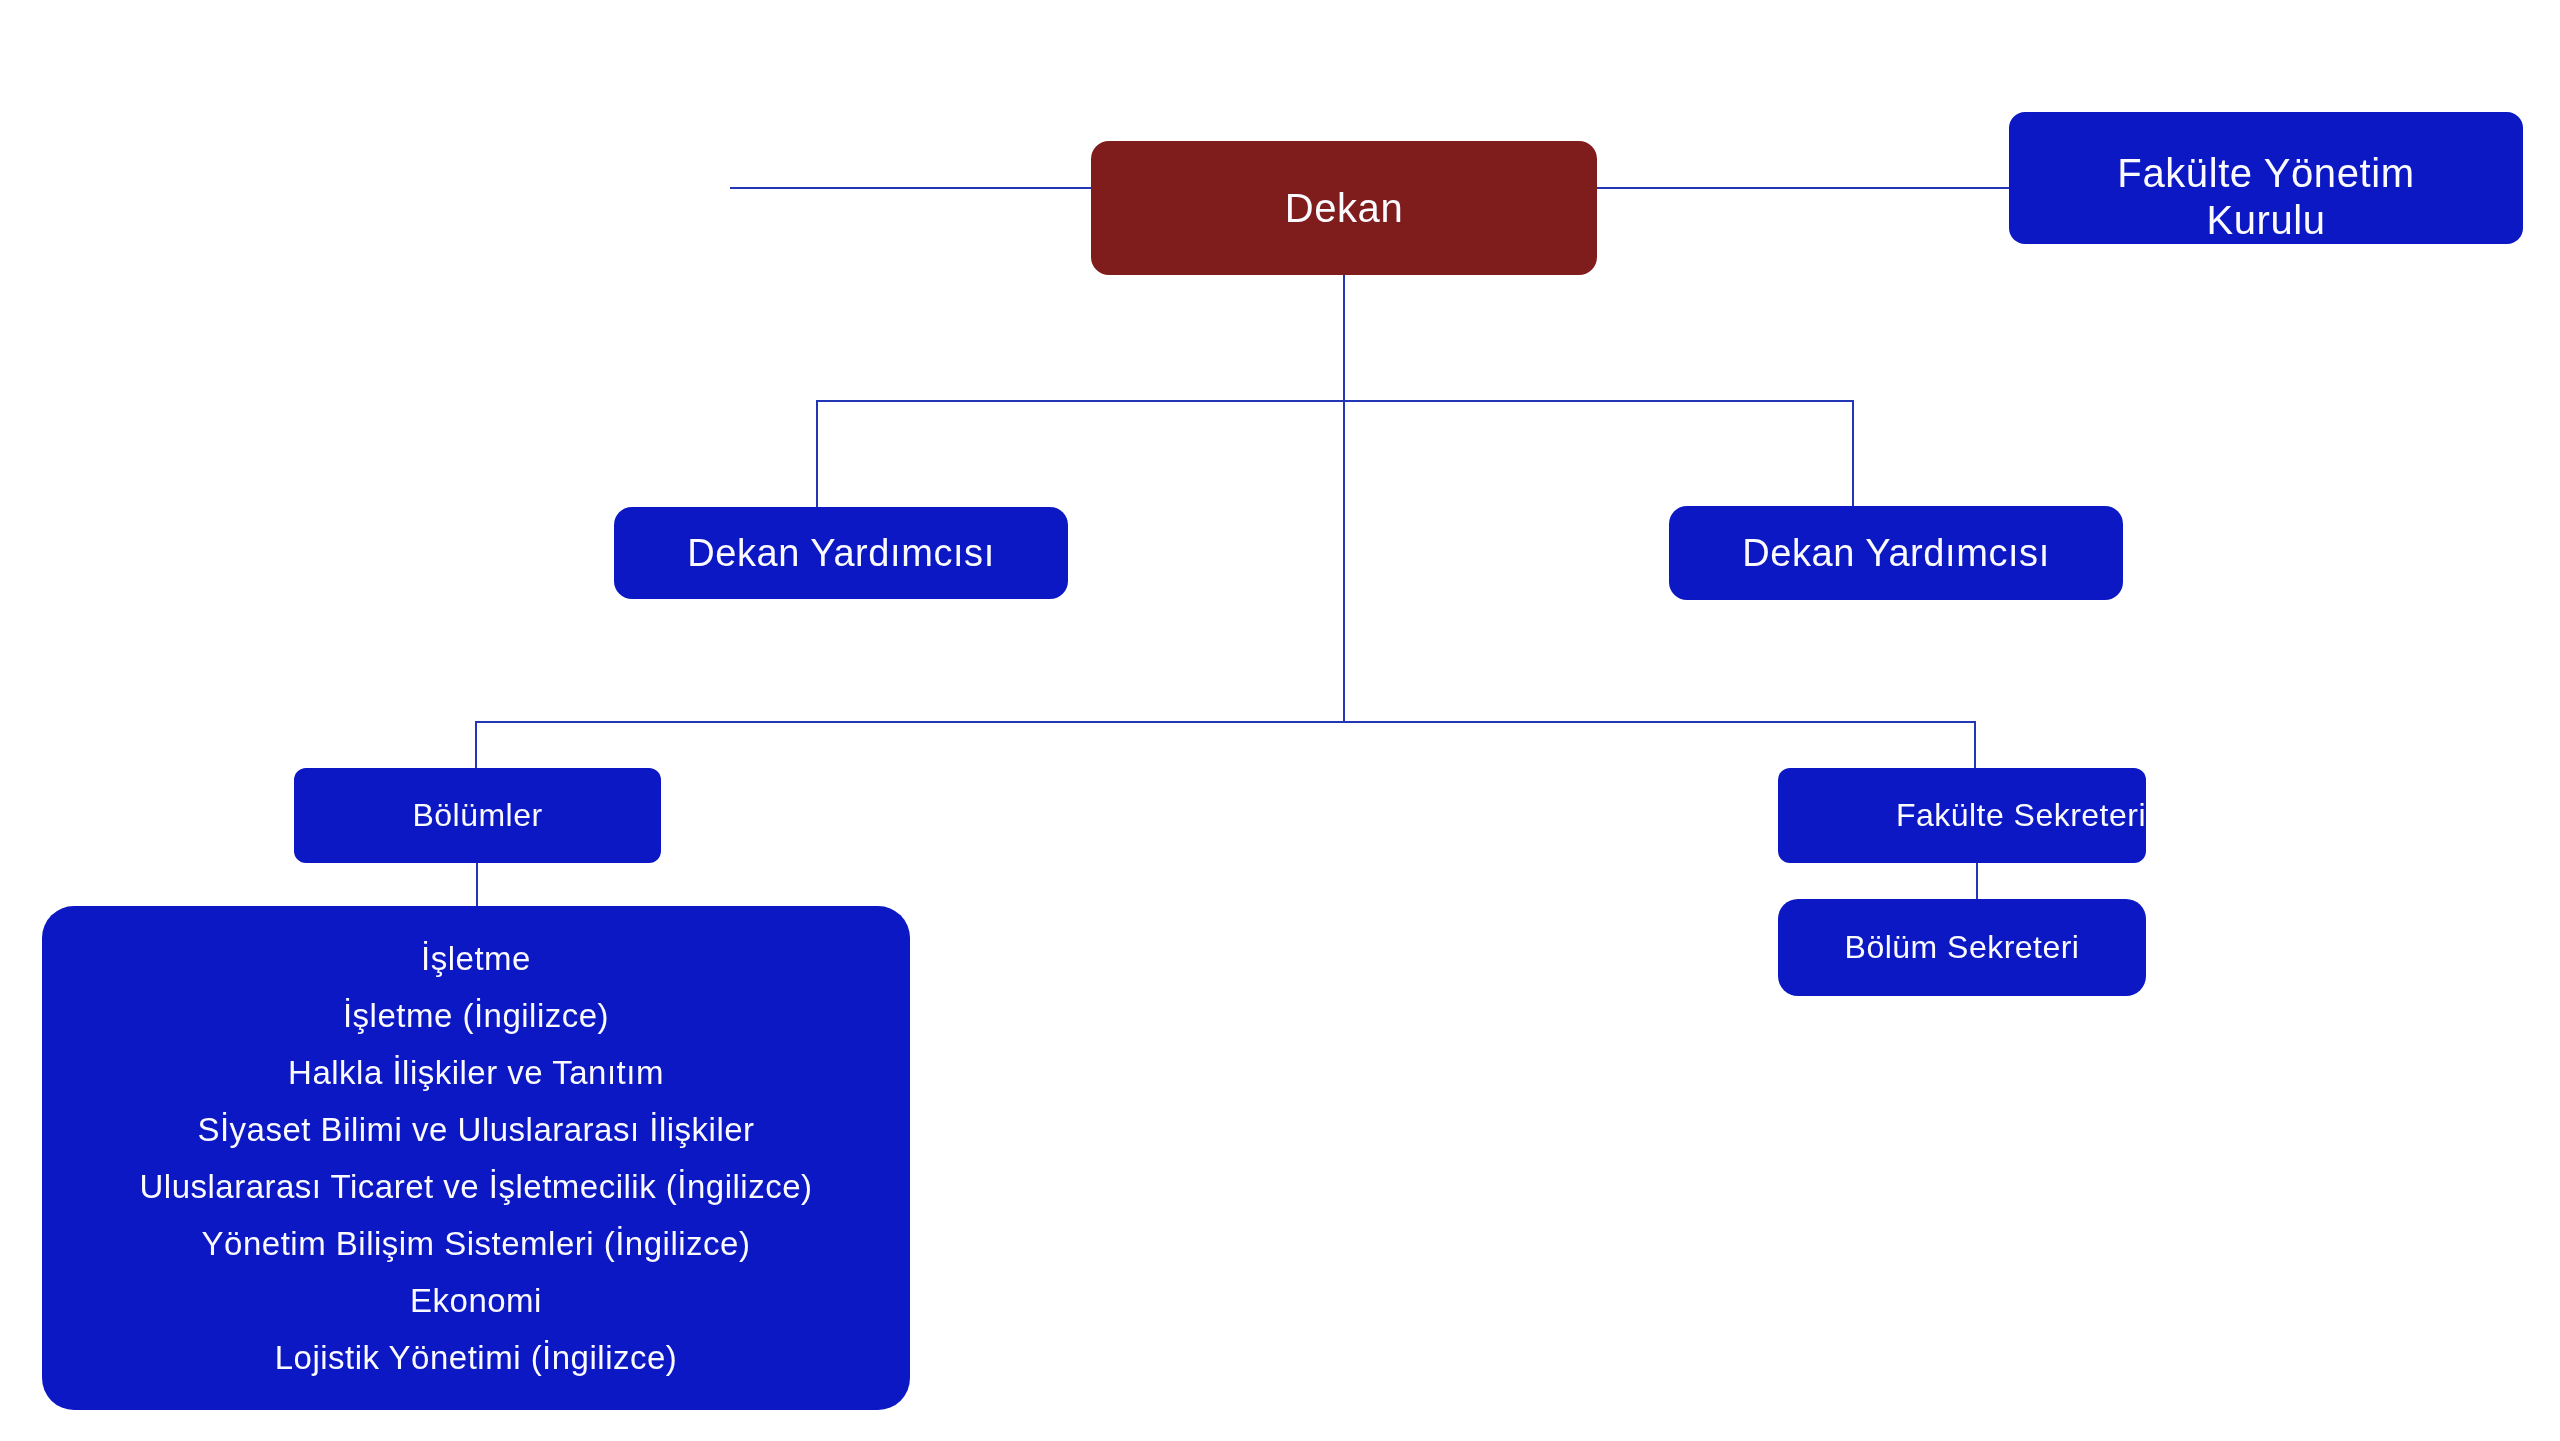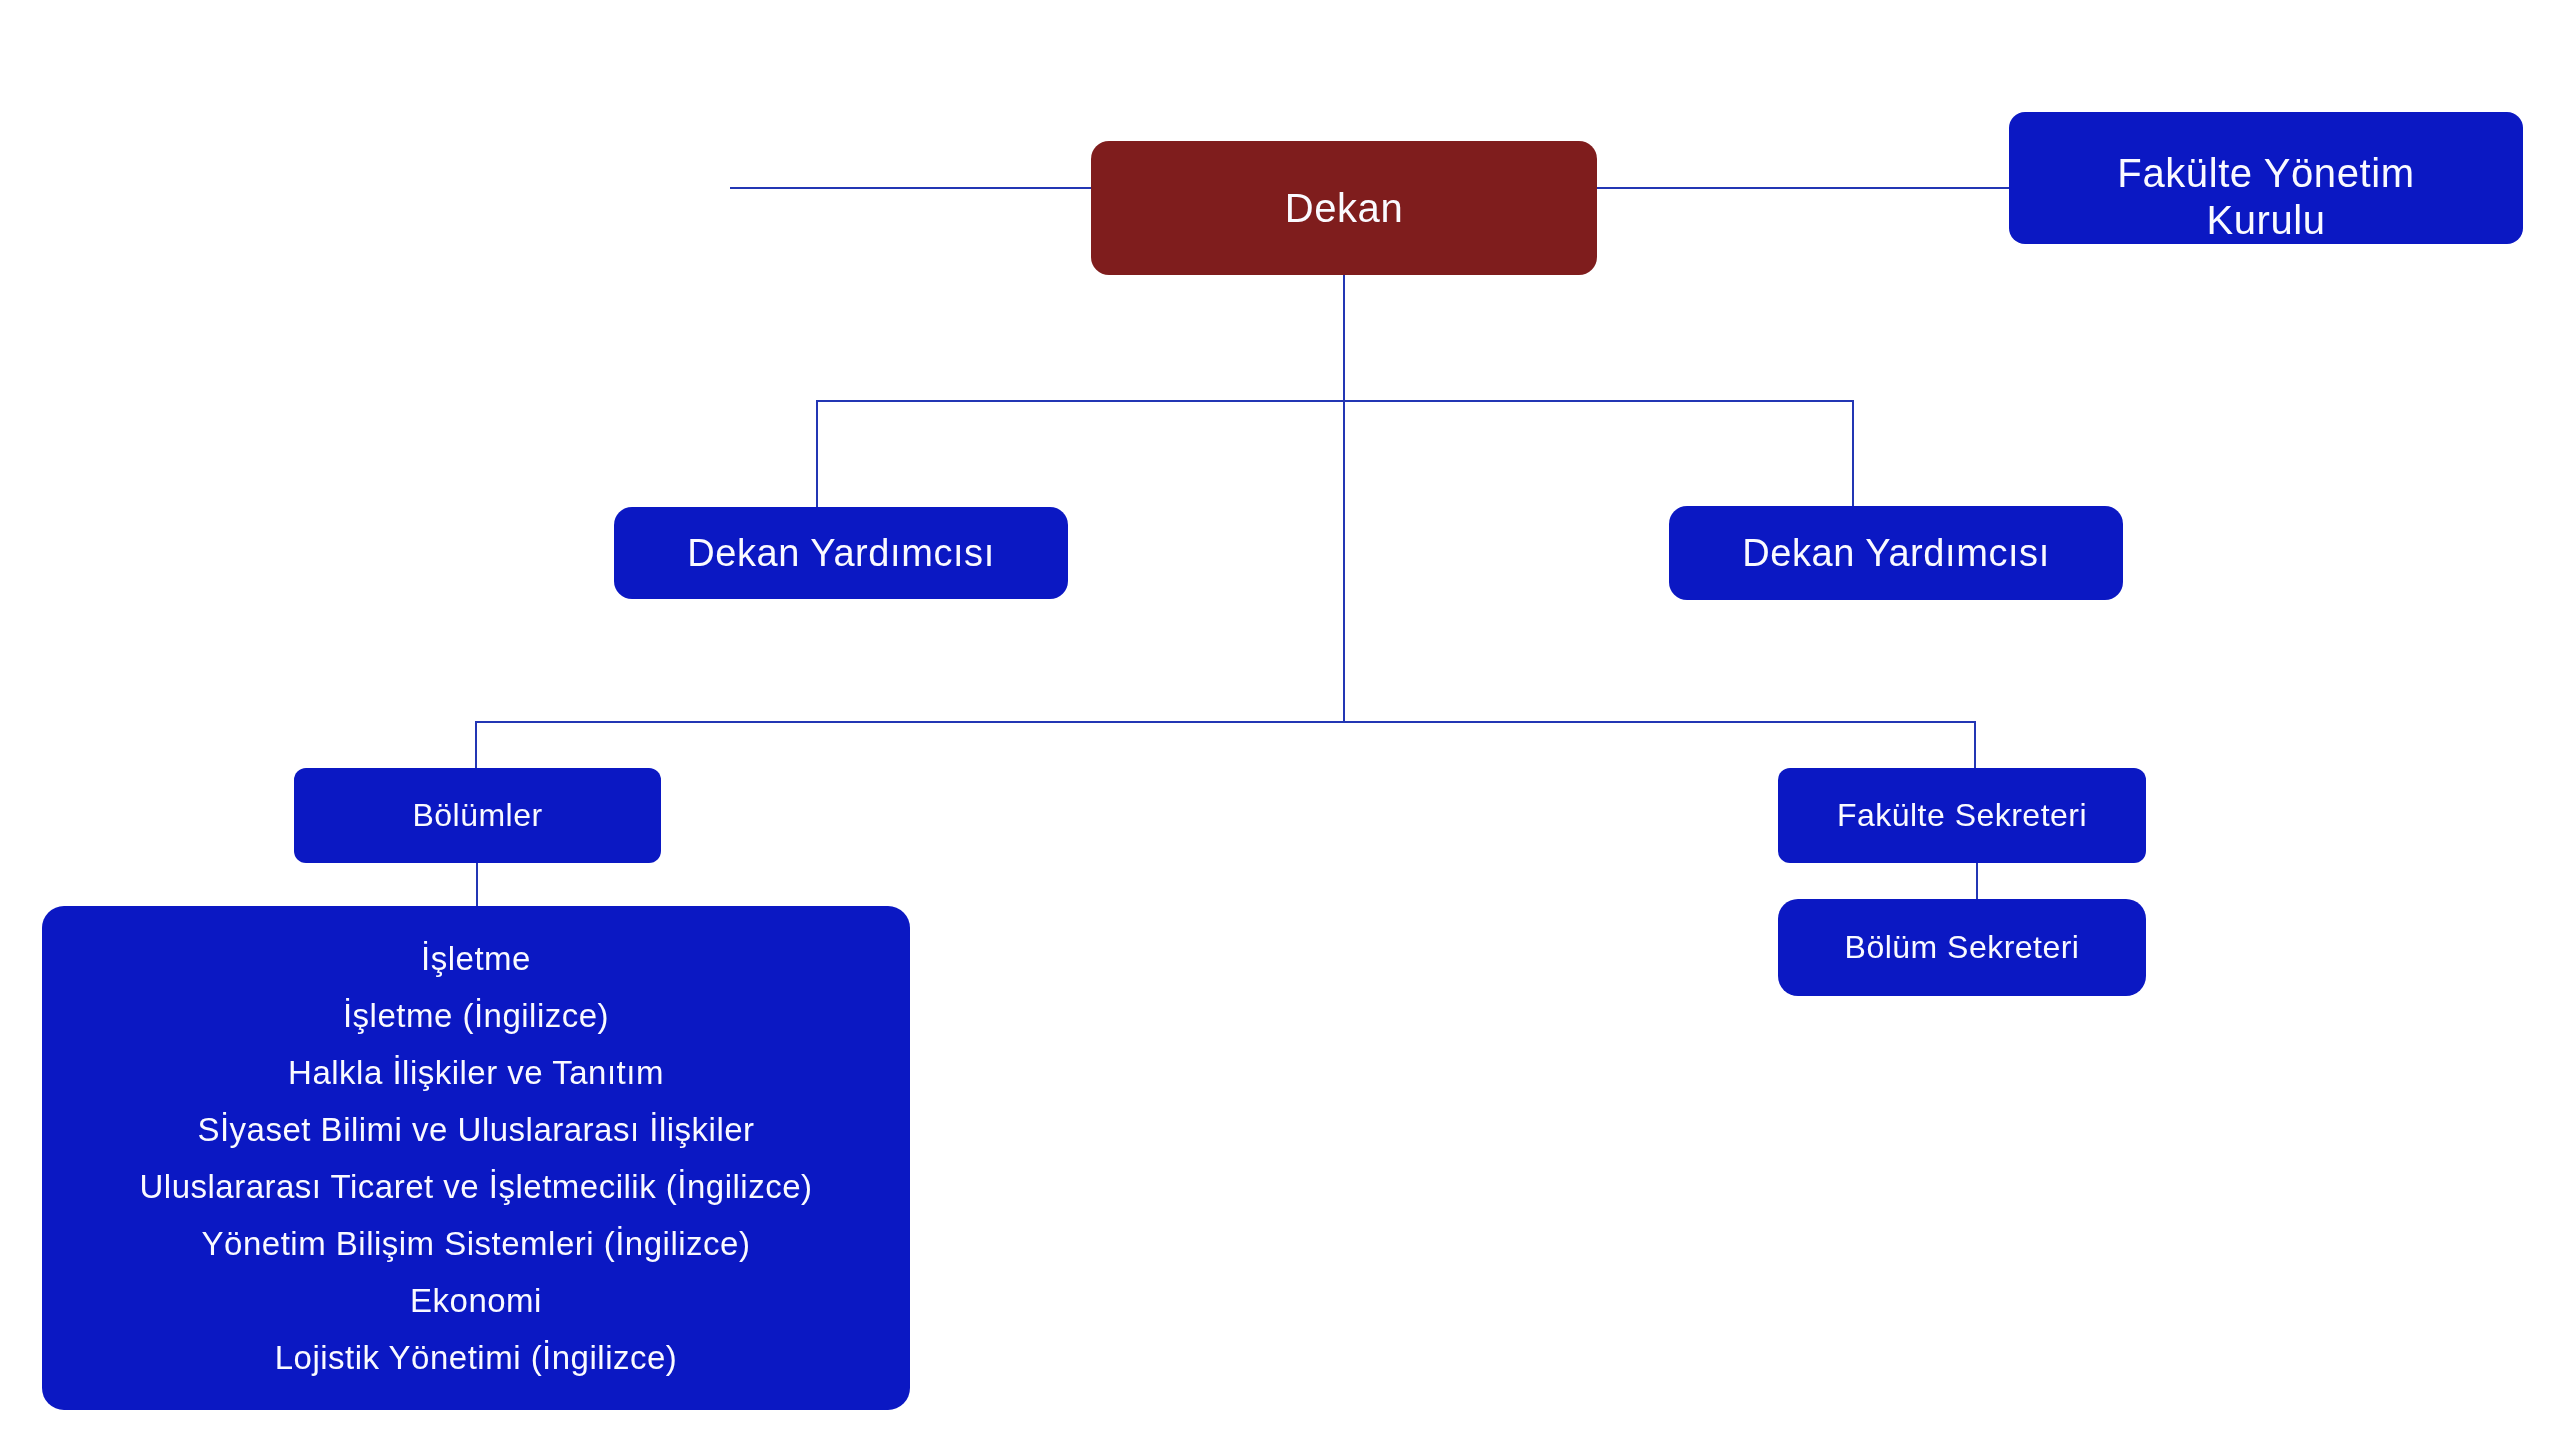--- a/index.html
+++ b/index.html
@@ -35,25 +35,25 @@
     box-sizing: border-box;
   }
   .node-gray { background: #7f1d1d; margin-top: 28px; }
 
   .n-fakulte-kurulu        { left: 227px;  top: 112px; width: 503px; height: 132px; border-radius: 16px; font-size: 40px; }
   .n-dekan                 { left: 1091px; top: 113px; width: 506px; height: 134px; border-radius: 18px; font-size: 40px; }
   .n-fakulte-yonetim       { left: 2009px; top: 112px; width: 514px; height: 132px; border-radius: 16px; font-size: 40px; padding: 0 62px; line-height: 1.18; align-items: flex-end; }
   .n-dekan-yard-left       { left: 614px;  top: 507px; width: 454px; height: 92px;  border-radius: 18px; font-size: 38px; }
   .n-dekan-yard-right      { left: 1669px; top: 506px; width: 454px; height: 94px;  border-radius: 18px; font-size: 38px; }
   .n-bolumler              { left: 294px;  top: 768px; width: 367px; height: 95px;  border-radius: 12px; font-size: 32px; }
-  .n-fakulte-sekreteri     { left: 1778px; top: 768px; width: 368px; height: 95px;  border-radius: 12px; font-size: 32px; }
+  .n-fakulte-sekreteri     { left: 1778px; top: 768px; width: 368px; height: 95px;  border-radius: 12px; font-size: 32px; justify-content: flex-end; }
   .n-bolum-sekreteri       { left: 1778px; top: 899px; width: 368px; height: 97px;  border-radius: 20px; font-size: 32px; }
   .n-departments {
     left: 42px; top: 906px; width: 868px; height: 504px;
-    border-radius: 22px; font-size: 33px;
+    border-radius: 32px; font-size: 33px;
     flex-direction: column;
     line-height: 57px;
   }
 </style>
 </head>
 <body>
 
 <div id="canvas">
 
   <svg id="connector-layer" viewBox="0 0 2560 1441" xmlns="http://www.w3.org/2000/svg">

